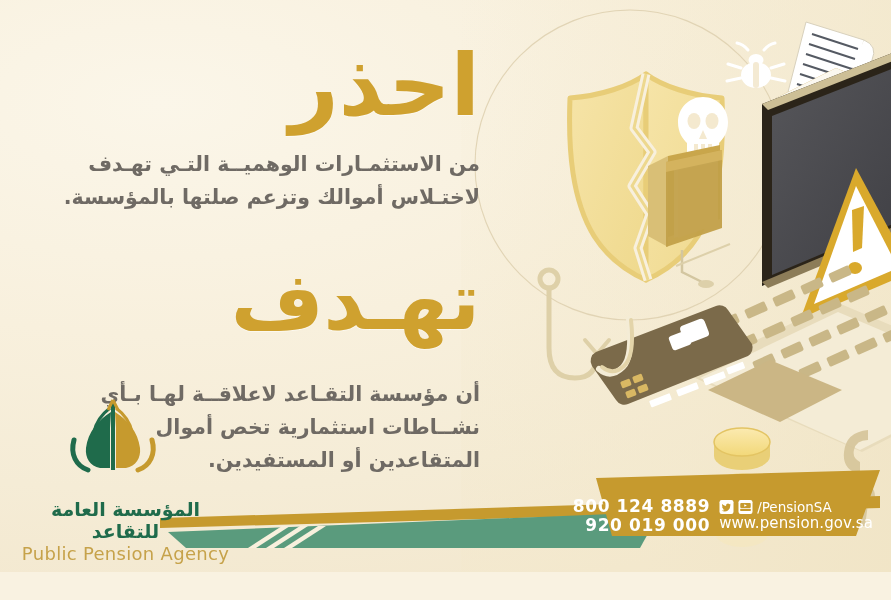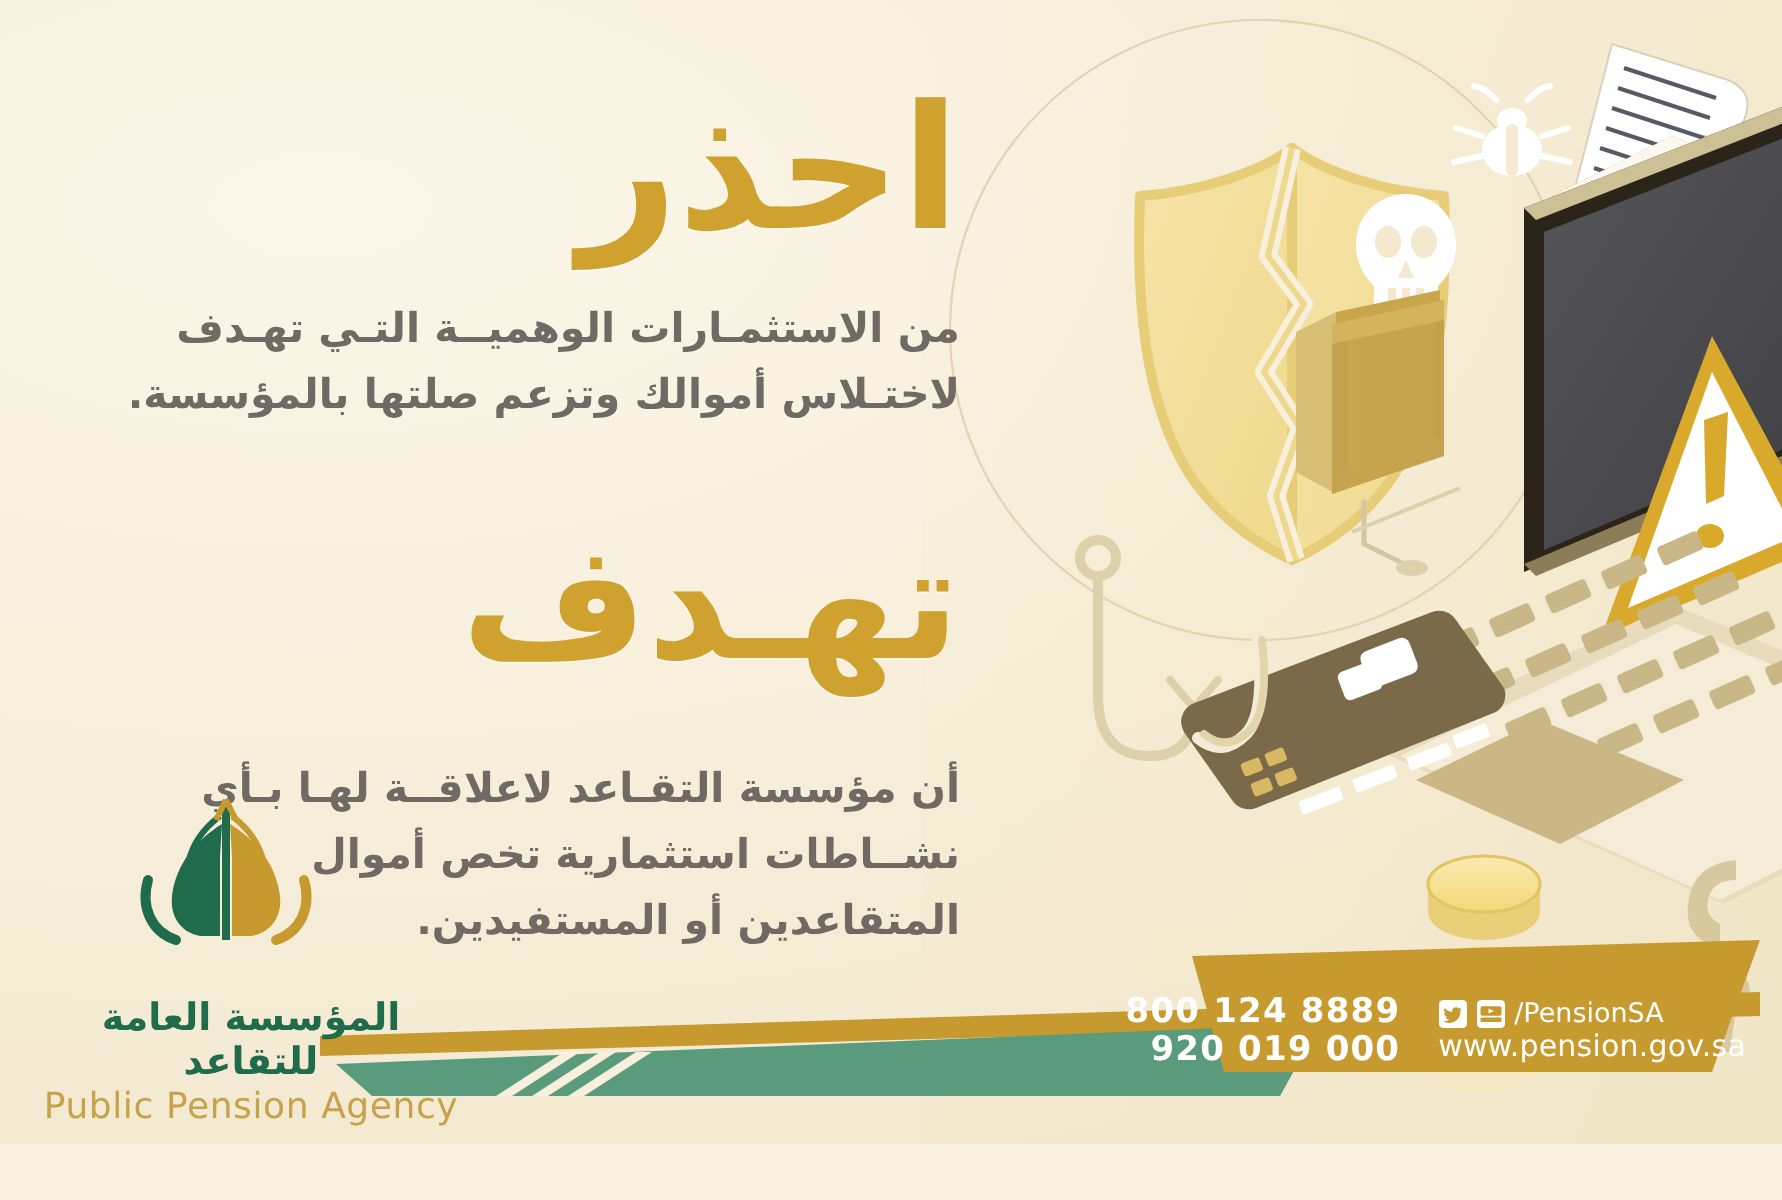--- a/index.html
+++ b/index.html
@@ -57,21 +57,21 @@
     font-family:"DejaVu Sans", sans-serif;
     direction:rtl;text-align:center;color:#1f6b4b;
     font-size:19px;font-weight:bold;margin-top:18px;letter-spacing:0;
   }
   .logo-en{
     text-align:center;color:#c6a24a;font-size:18px;
     letter-spacing:.3px;margin-top:1px;
   }
   .contact{
     position:absolute;right:18px;bottom:36px;
-    display:flex;align-items:center;gap:19px;
+    display:flex;align-items:center;gap:9px;
     direction:ltr;
   }
   .phones{
     color:#ffffff;font-weight:bold;font-size:17px;line-height:1.15;
     text-align:right;letter-spacing:.6px;
   }
   .sicon{width:15px;height:14px;display:block;}
   .handle{color:#ffffff;font-size:13.5px;line-height:1.1;}
   .site{color:#ffffff;font-size:15px;line-height:1.15;letter-spacing:.1px;}
   .handles{display:flex;flex-direction:column;justify-content:center;}

